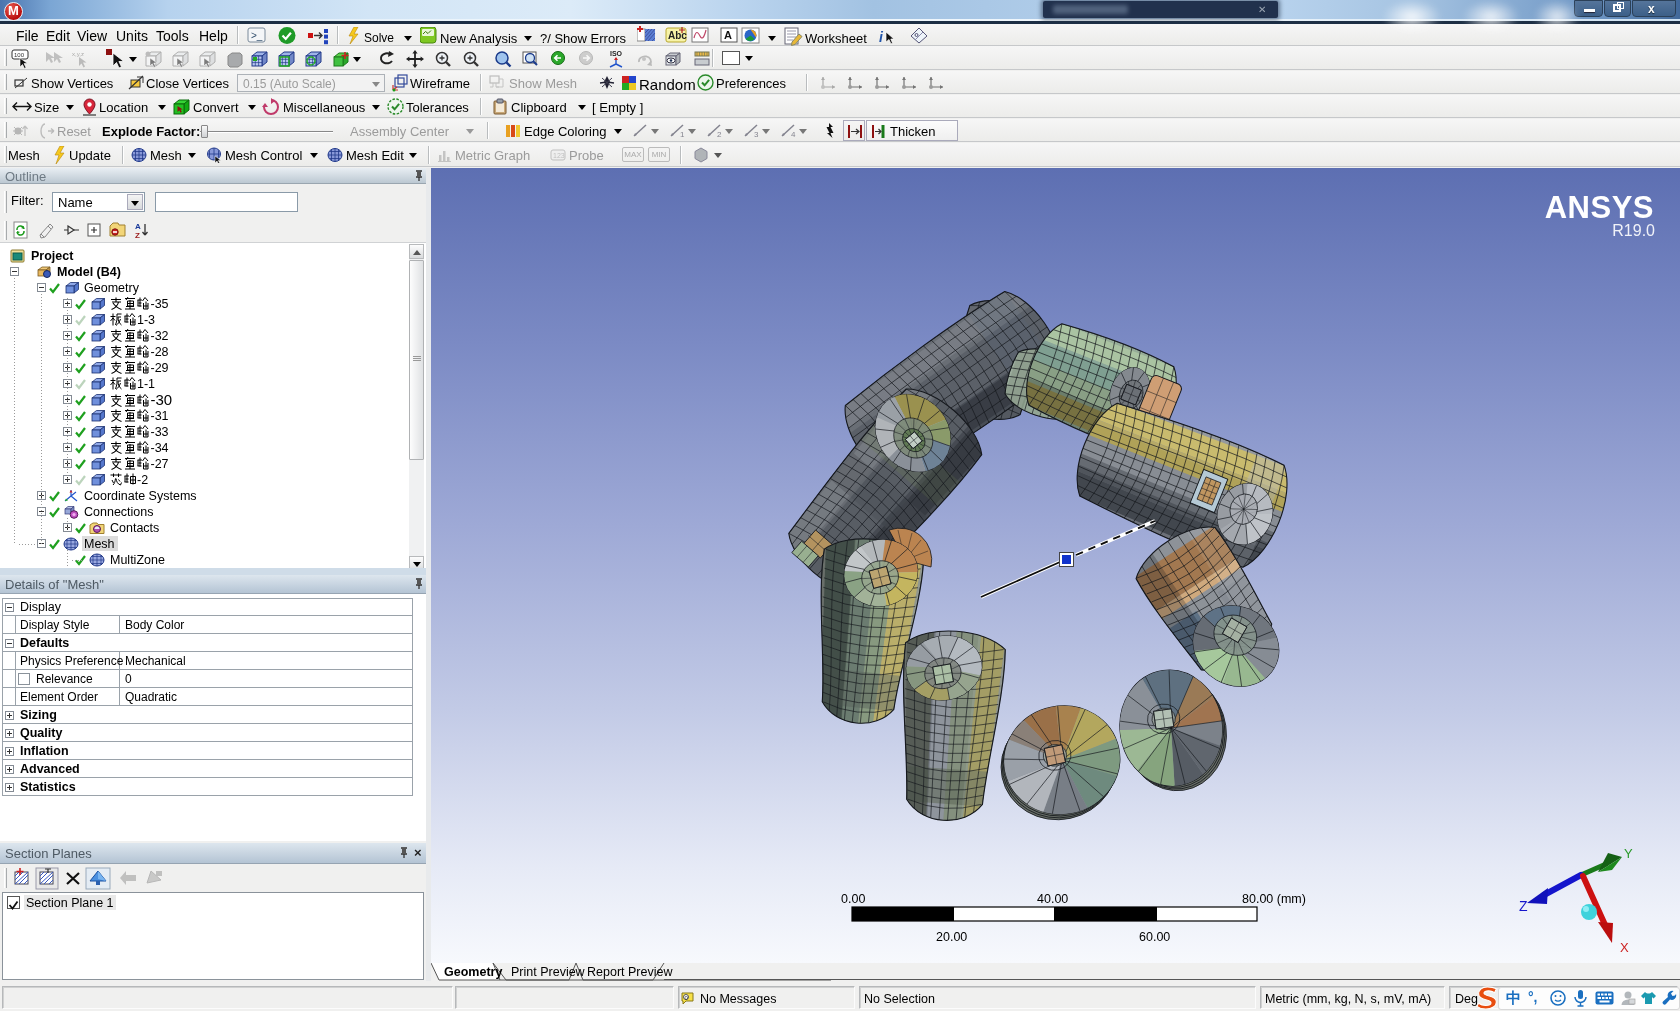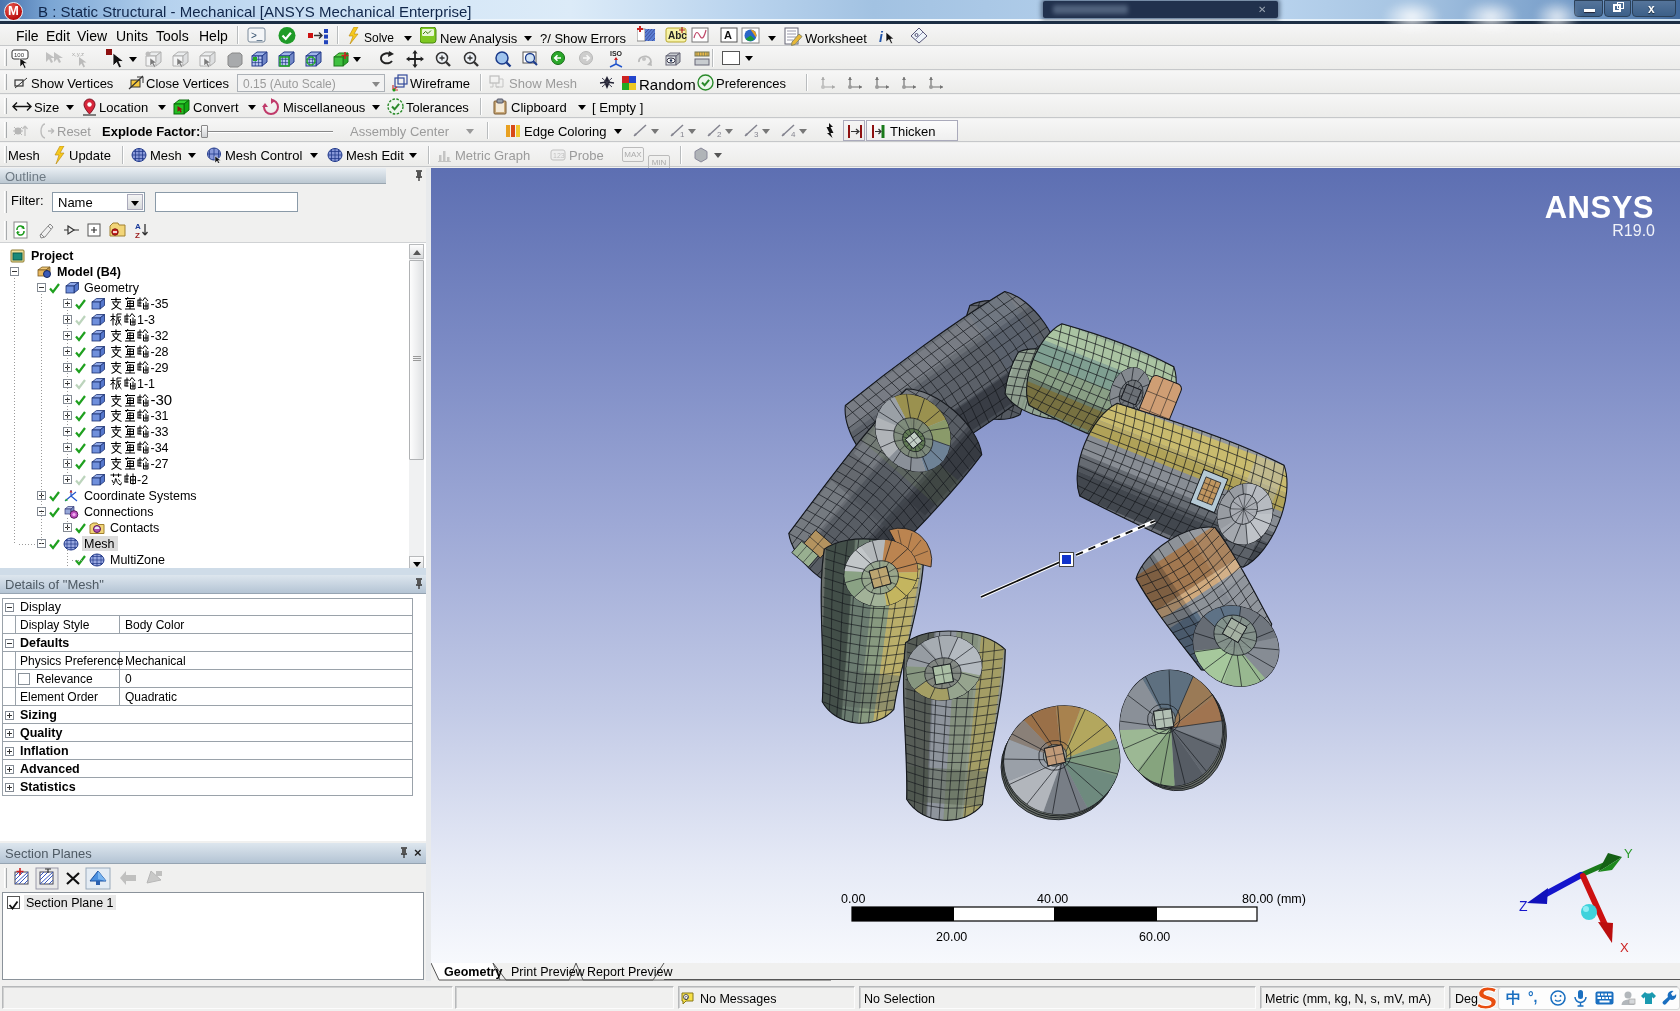--- a/index.html
+++ b/index.html
@@ -9,21 +9,20 @@
 .sep{position:absolute;width:2px;border-left:1px solid #b9bcbe;border-right:1px solid #fff}
 .grip{position:absolute;width:3px;border-left:1px solid #fff;border-right:1px solid #a8abad;top:3px;bottom:3px;left:4px}
 .arr{position:absolute;width:0;height:0;border-left:4px solid transparent;border-right:4px solid transparent;border-top:5px solid #000}
 .tbrow{position:absolute;left:0;right:0;background:linear-gradient(#f6f6f6,#ececea);border-bottom:1px solid #c6c8ca}
 </style></head>
 <body style="background:#f0f0ef">
 <div class="abs" style="left:0;top:0;width:1680px;height:23px;background:linear-gradient(90deg,#4a74ae 0%,#7ba6d4 3%,#b6d2ee 10%,#d2e5f6 22%,#dcebf8 34%,#bad4ee 44%,#a2c2e2 52%,#aecbe8 62%,#bcd6f0 74%,#a6c4e2 84%,#6e96c4 95%,#42699a 100%)">
  <div class="abs" style="left:0;top:19px;width:1680px;height:2px;background:linear-gradient(90deg,#cfe2f2,#eef6fc 30%,#eef6fc 70%,#cfe2f2)"></div>
  <div class="abs" style="left:0;top:21px;width:1680px;height:3px;background:#1d2f45"></div>
  <div class="abs" style="left:4px;top:2px;width:19px;height:19px;border-radius:50%;background:radial-gradient(circle at 35% 30%,#e85a50,#b90f0f 70%);border:1.5px solid #e8eef4;color:#fff;font-weight:bold;font-size:13px;text-align:center;line-height:16px">M</div>
- <div class="abs" style="left:38px;top:3px;font-size:15px;color:#10264a">B : Static Structural - Mechanical [ANSYS Mechanical Enterprise]</div>
  <div class="abs" style="left:1043px;top:1px;width:235px;height:17px;background:#21314d;border-radius:2px;box-shadow:0 0 4px 2px rgba(30,45,70,.55)">
    <div class="abs" style="left:10px;top:4px;width:75px;height:9px;background:rgba(170,190,215,.35);filter:blur(2px);border-radius:2px"></div>
    <div class="abs" style="left:215px;top:3px;color:#b8c2cc;opacity:.8;font-size:10px">✕</div>
  </div>
  <div class="abs" style="left:1574px;top:0;width:102px;height:17px">
    <div class="abs" style="left:0;top:0;width:29px;height:17px;background:linear-gradient(#55759b,#3c5f88);border:1px solid #2b4058;border-radius:0 0 4px 4px">
         <div class="abs" style="left:9px;top:8px;width:11px;height:3px;background:#fff;box-shadow:0 1px 1px #223"></div>
       </div>
    <div class="abs" style="left:30px;top:0;width:27px;height:17px;background:linear-gradient(#55759b,#3c5f88);border:1px solid #2b4058;border-radius:0 0 4px 4px">
         <div class="abs" style="left:8px;top:3px;width:8px;height:8px;border:2px solid #fff"></div>
@@ -472,28 +471,28 @@
       <path d="M2 14 v-6 h2.5 v6z M6 14 v-10 h2.5 v10z M10 14 v-4 h2.5 v4z" fill="#999"></path>
       <path d="M1 14.5 h13" stroke="#999"></path>
     </svg>
 <div class="txt grey" style="left:455px;top:5px;font-size:13px">Metric Graph</div>
 <svg class="abs" style="left:550px;top:4px" width="17" height="16" opacity=".55">
       <rect x="1" y="3" width="14" height="10" rx="2" fill="#eee" stroke="#999"></rect>
       <text x="3" y="11" font-size="7" fill="#999">123</text>
     </svg>
 <div class="txt grey" style="left:569px;top:5px;font-size:13px">Probe</div>
 <div class="abs" style="left:622px;top:4px;width:22px;height:15px;border:1px solid #bbb;border-radius:2px;color:#aaa;font-size:8px;text-align:center;line-height:13px">MAX</div>
-<div class="abs" style="left:648px;top:12px;width:22px;height:15px;border:1px solid #bbb;border-radius:2px;color:#aaa;font-size:8px;text-align:center;line-height:13px">MIN</div>
+<div class="abs" style="left:648px;top:4px;width:22px;height:15px;border:1px solid #bbb;border-radius:2px;color:#aaa;font-size:8px;text-align:center;line-height:13px">MIN</div>
 <div class="sep" style="left:680px;top:3px;height:18px"></div>
 <svg class="abs" style="left:692px;top:4px" width="18" height="16">
       <path d="M9 1 l6 3.5 v7 l-6 3.5 l-6 -3.5 v-7 z" fill="#b0b4b8" stroke="#889"></path>
     </svg>
 <div class="arr" style="left:714px;top:10px;border-top-color:#555"></div>
 </div>
-<div class="abs" style="left:0;top:168px;width:386px;height:16px;background:linear-gradient(#e8eef3,#bcc8d2);border-bottom:1px solid #9aa6b0">
+<div class="abs" style="left:0;top:168px;width:426px;height:16px;background:linear-gradient(#e8eef3,#bcc8d2);border-bottom:1px solid #9aa6b0">
 <div class="abs" style="left:5px;top:1px;font-size:13px;color:#6e7a84">Outline</div>
 <svg class="abs" style="left:414px;top:2px" width="10" height="12">
       <path d="M2 1 h6 M5 1 v6 M2 7 h6 M5 7 v4" stroke="#333" stroke-width="1.3"></path>
       <path d="M3 1 v6 h4 v-6" fill="#555"></path>
     </svg>
 </div>
 <div class="abs" style="left:0;top:185px;width:426px;height:33px;background:#f0f0ef">
 <div class="grip" style="top:6px;height:22px"></div>
 <div class="abs" style="left:11px;top:8px;font-size:13px">Filter:</div>
 <div class="abs" style="left:52px;top:7px;width:93px;height:20px;background:#fff;border:1px solid #8a9aa8">

